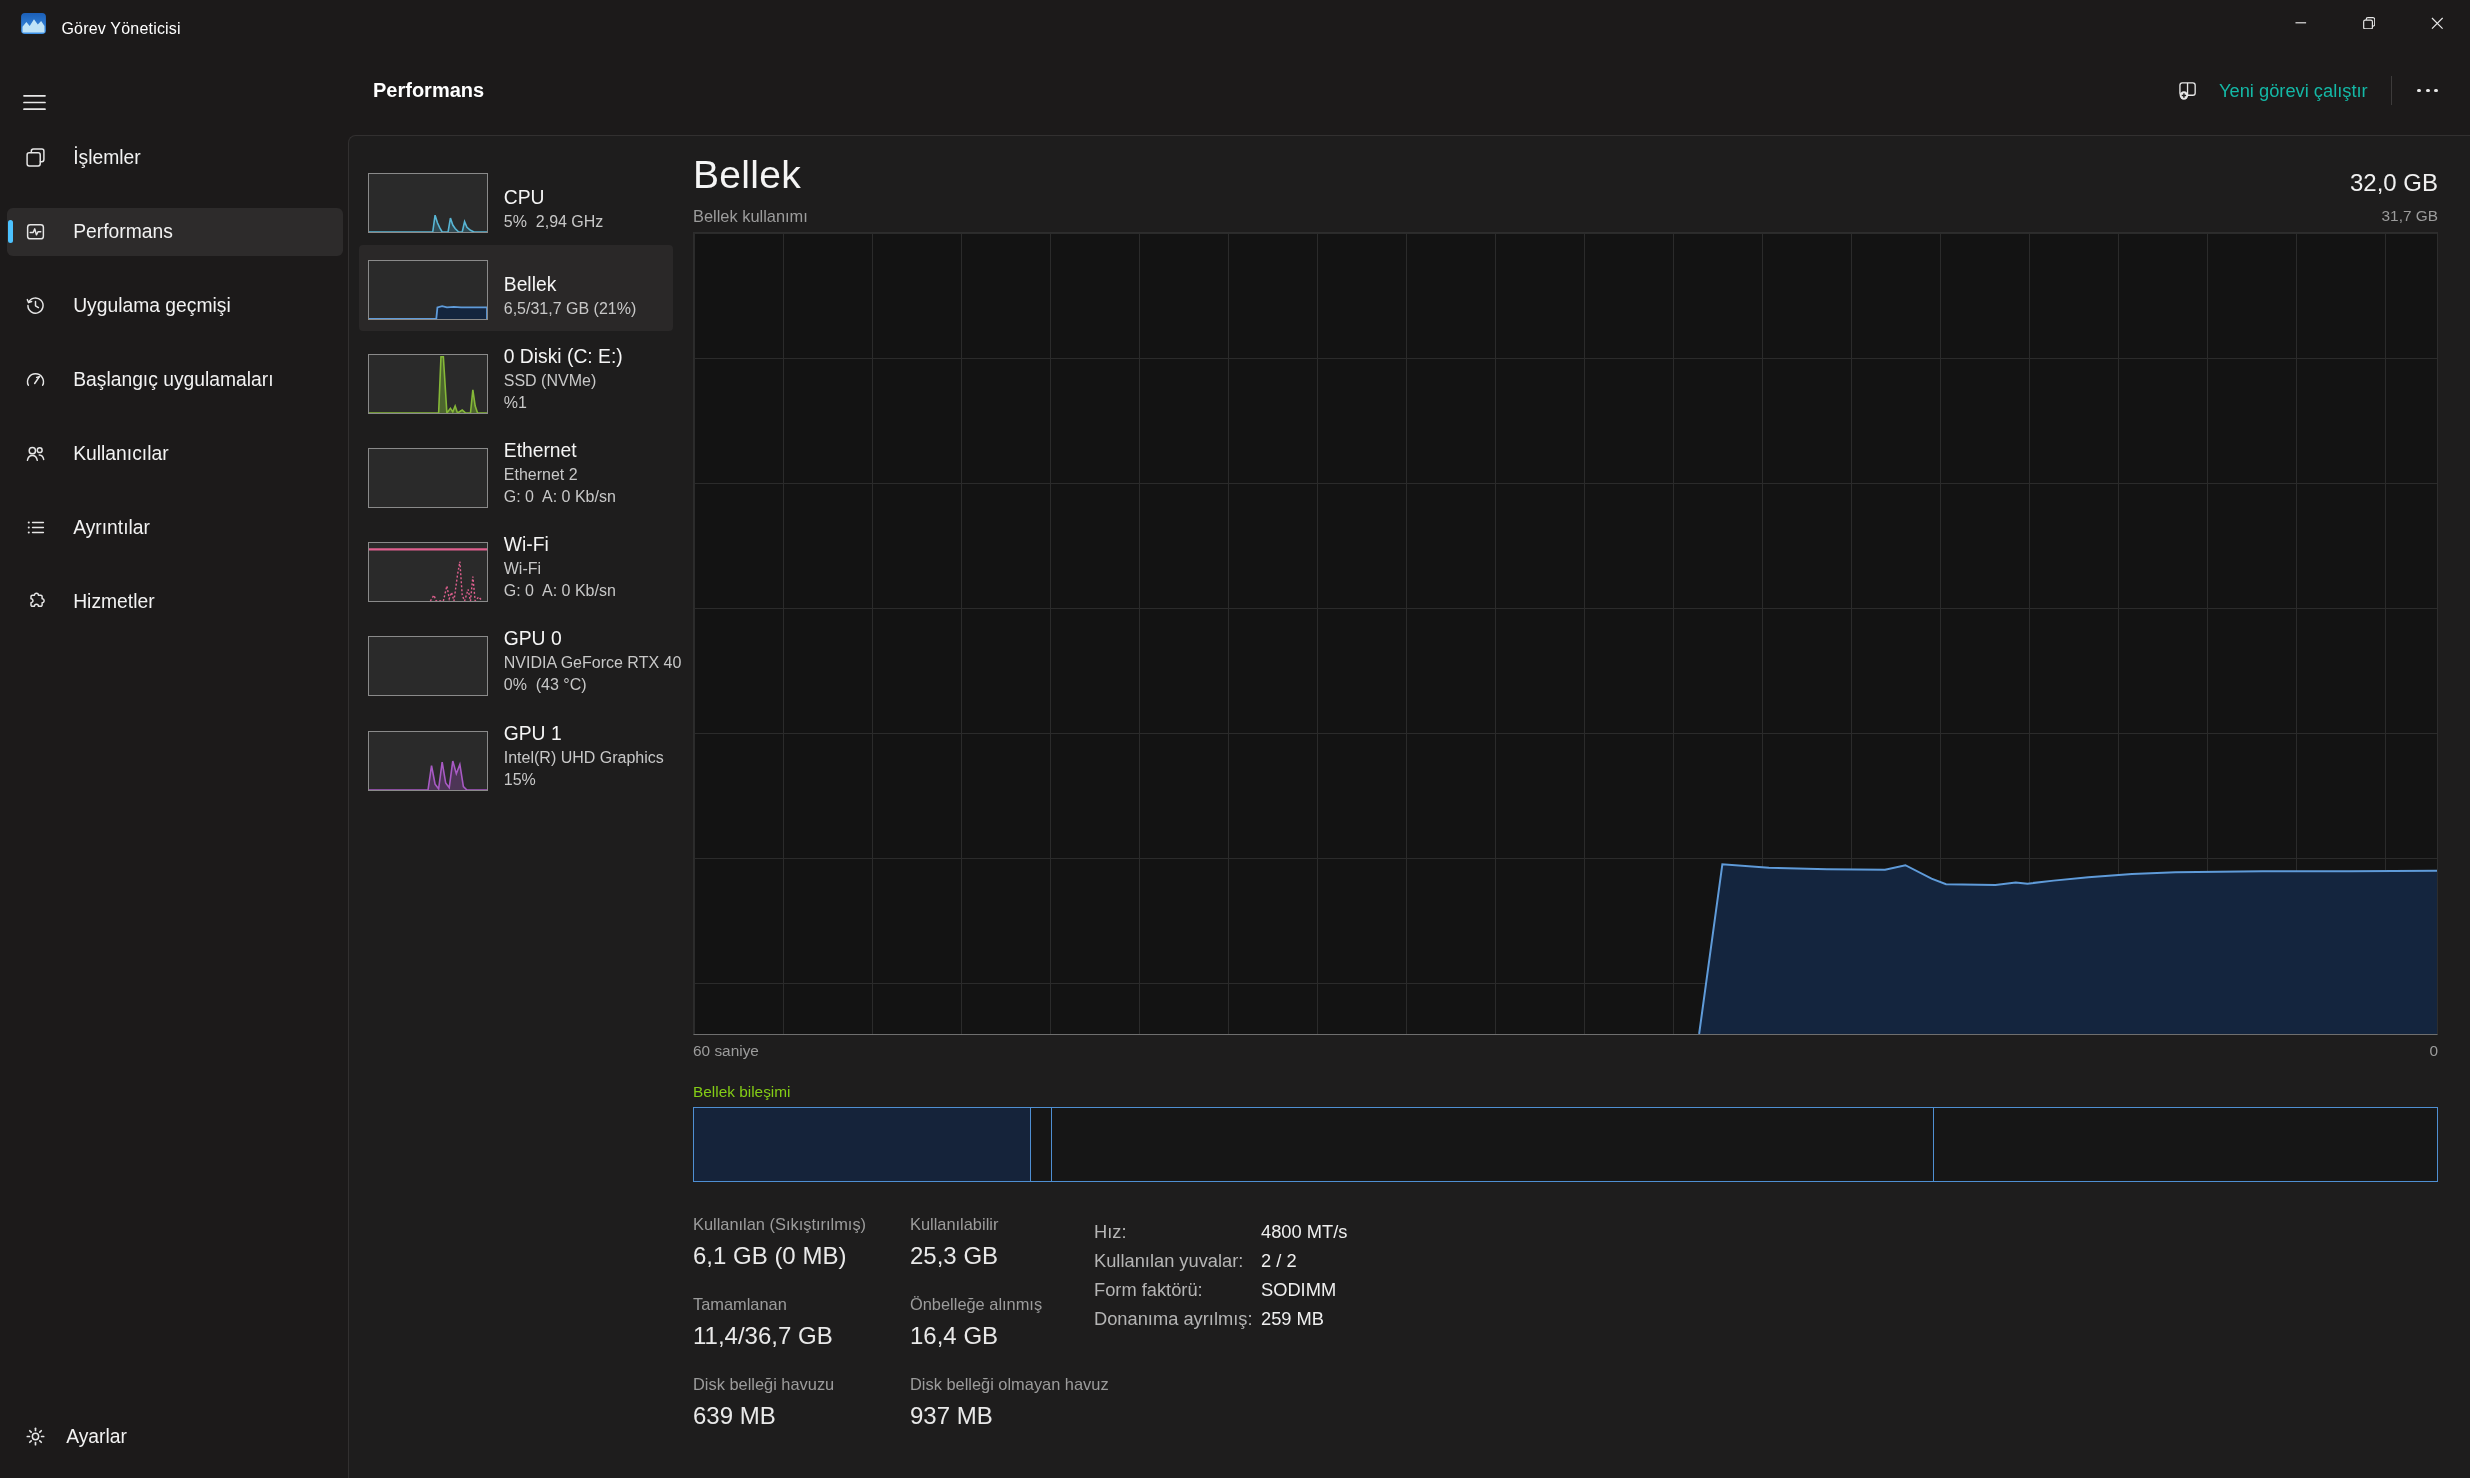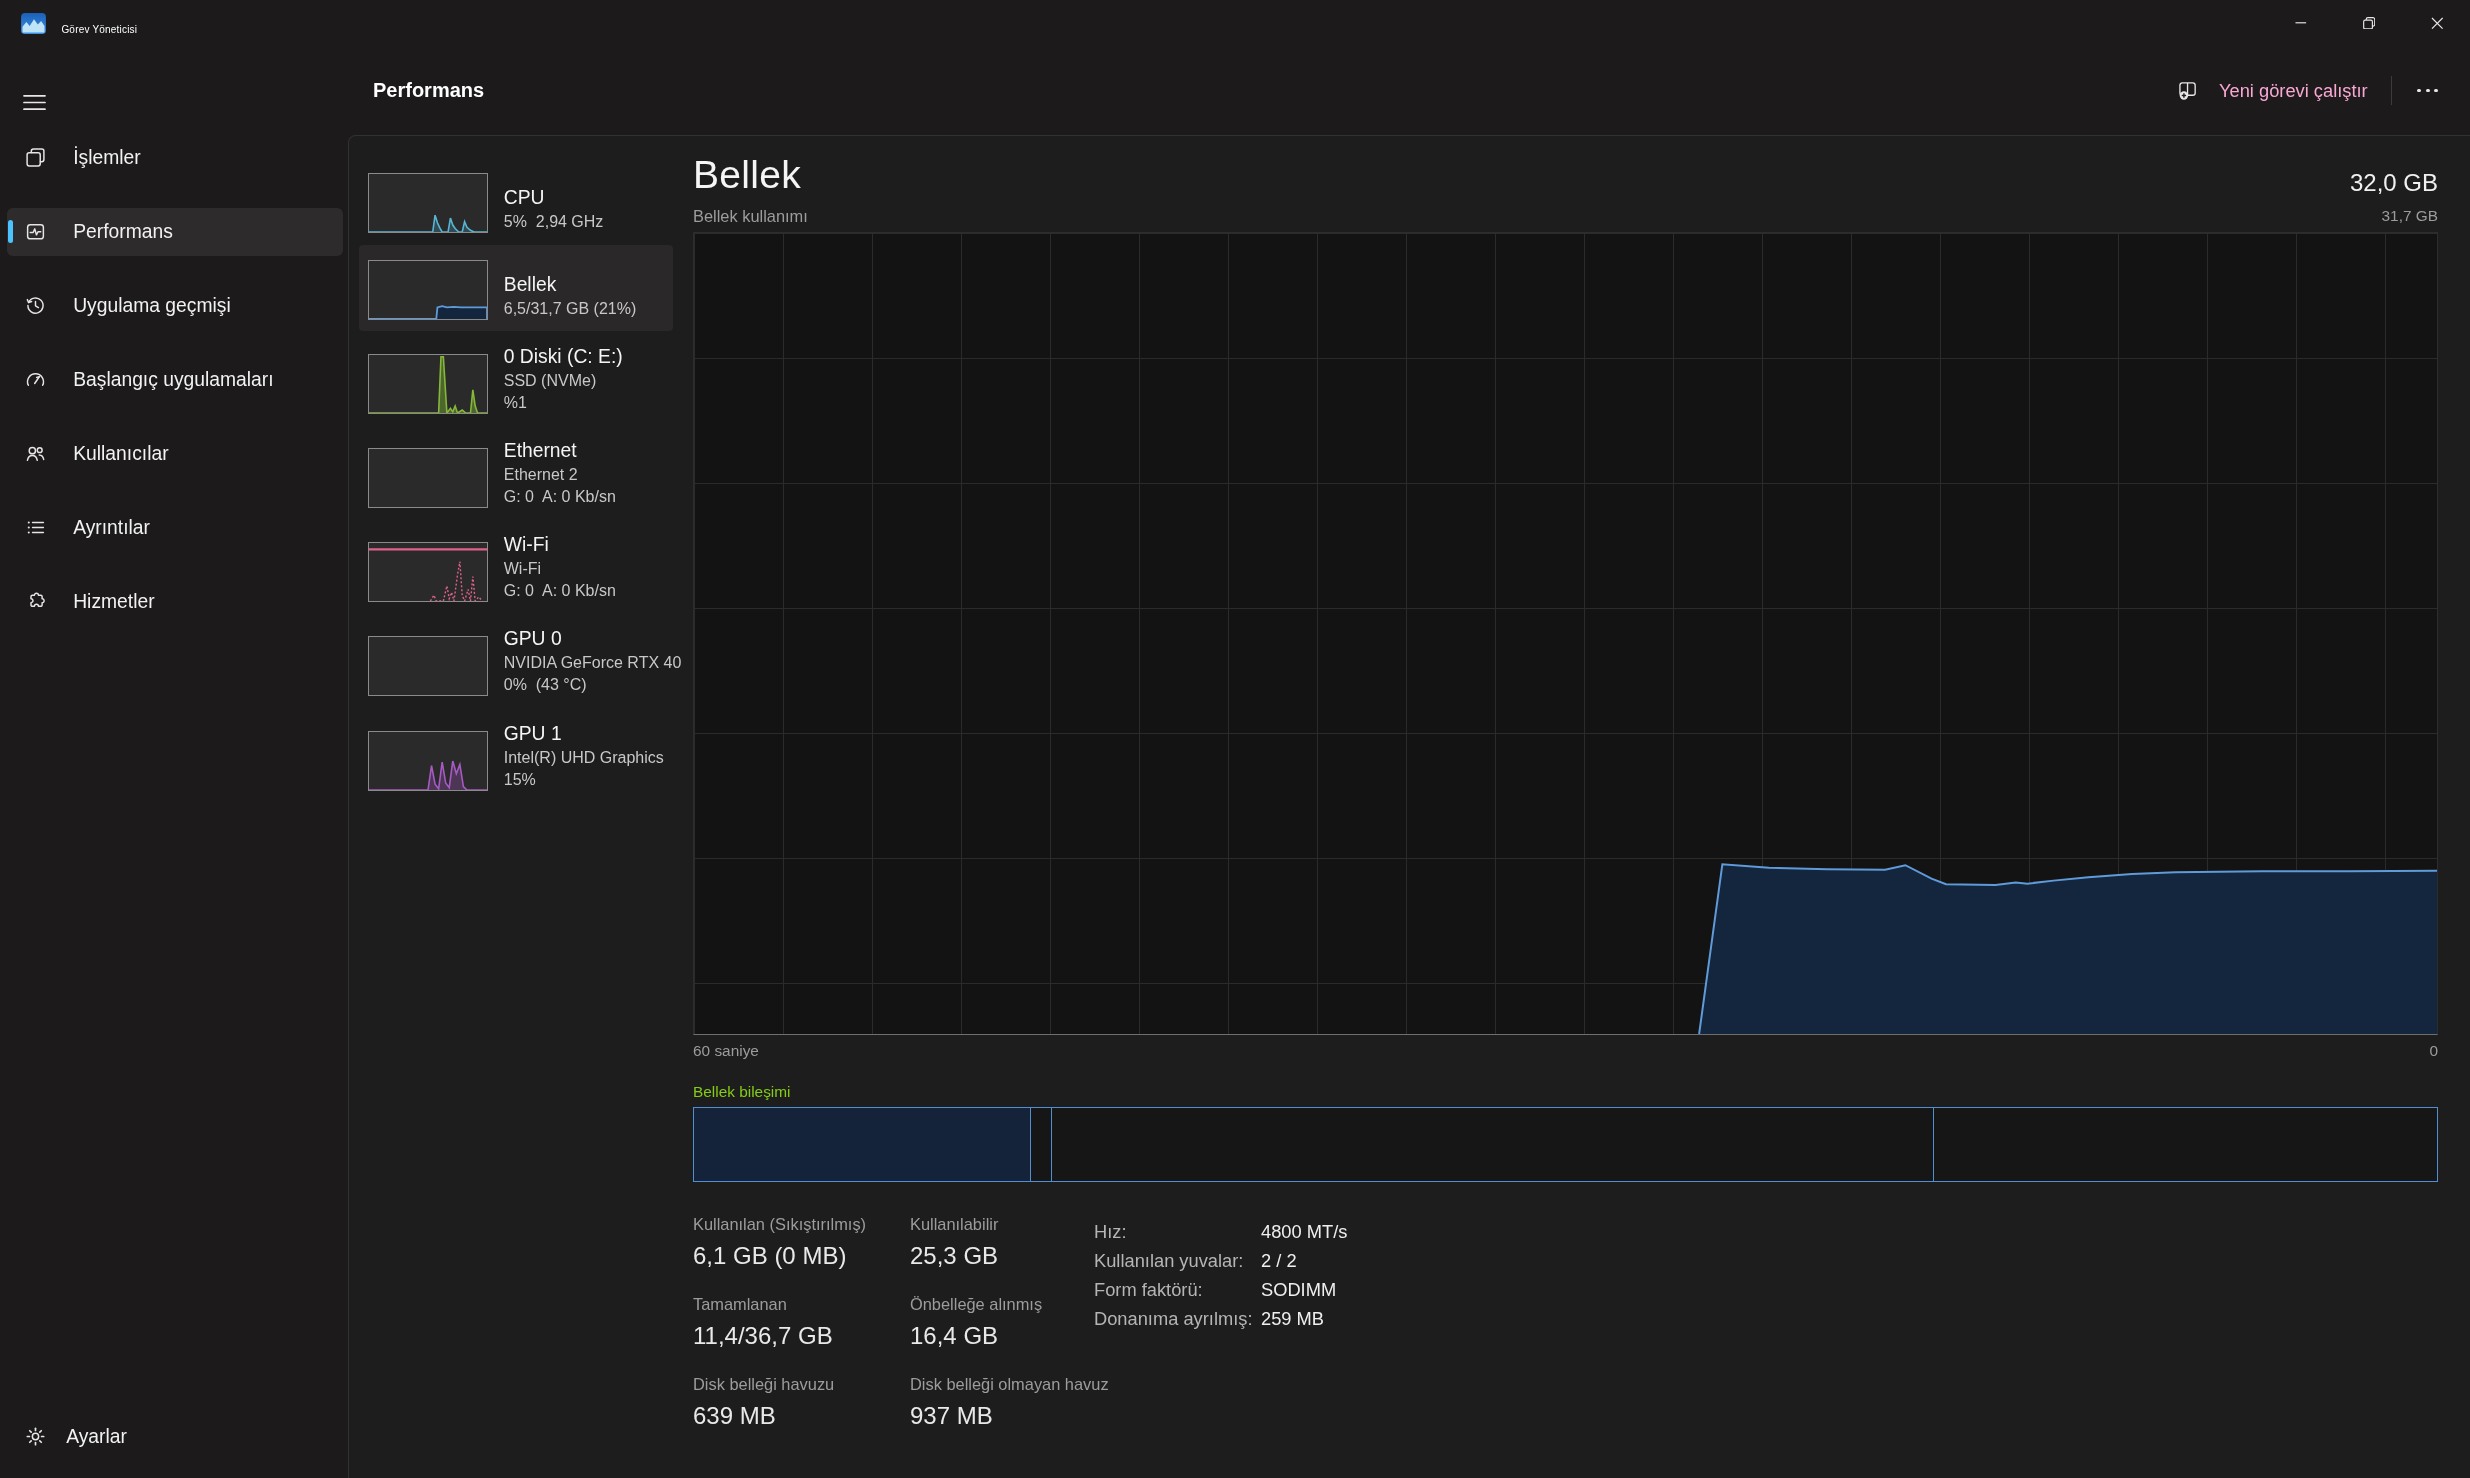--- a/index.html
+++ b/index.html
@@ -5,21 +5,21 @@
   * { margin:0; padding:0; box-sizing:border-box; }
   html,body { width:2471px; height:1478px; overflow:hidden; }
   body {
     font-family:"Liberation Sans","DejaVu Sans",sans-serif;
     background:#1c1a1a; color:#f0f0f0;
     -webkit-font-smoothing:antialiased;
   }
   
   .titlebar { height:46px; display:flex; align-items:center; }
   .app-icon { width:25px; height:21px; margin-left:21px; }
-  .app-title { font-size:10px; color:#ffffff; margin-left:15.4px; letter-spacing:0.2px;margin-top:12px; }
+  .app-title { font-size:16px; color:#ffffff; margin-left:15.4px; letter-spacing:0.2px;margin-top:12px; }
   .tb-spacer { flex:1; }
   .tb-btn { width:68px; height:46px; display:flex; align-items:center; justify-content:center; background:transparent; border:none; cursor:default; }
   .tb-btn svg { stroke:#e8e8e8; fill:none; stroke-width:1.2; }
   
   .shell { display:flex; height:1432px; }
   
   .sidebar { width:348px; display:flex; flex-direction:column; flex-shrink:0; }
   .hamburger { width:42px; height:35px; margin:39px 0 0 13.5px; background:transparent; border:none; border-radius:5.8px; display:flex; align-items:center; justify-content:center; }
   .nav { margin-top:13.5px; display:flex; flex-direction:column; gap:26px; }
   .nav-item { position:relative; height:48px; margin:0 4.8px 0 6.8px; border-radius:5.8px; display:flex; align-items:center; padding-left:17.4px; gap:26px; cursor:default; }
@@ -29,21 +29,21 @@
   .nav-icon { width:23px; height:23px; flex-shrink:0; display:flex; align-items:center; justify-content:center; }
   .nav-icon svg { stroke:#e6e6e6; fill:none; stroke-width:1.4; stroke-linecap:round; stroke-linejoin:round; }
   .nav-label { font-size:19.3px; color:#f2f2f2; white-space:nowrap; }
   .side-spacer { flex:1; }
   .settings-item { margin-bottom:17.4px;gap:19px; }
   
   .main { flex:1; display:flex; flex-direction:column; min-width:0; }
   .main-header { height:89px; display:flex; align-items:center; padding:0 17.4px 0 25px; }
   .page-title { font-size:20px; font-weight:bold; color:#ffffff; }
   .mh-spacer { flex:1; }
-  .run-task-btn { display:flex; align-items:center; gap:20px; background:transparent; border:none; color:#f9a8d4; font-size:18.3px; font-family:inherit; padding:8.7px 13.5px; border-radius:4.8px; cursor:default; }
+  .run-task-btn { display:flex; align-items:center; gap:20px; background:transparent; border:none; color:#14b8a6; font-size:18.3px; font-family:inherit; padding:8.7px 13.5px; border-radius:4.8px; cursor:default; }
   .vsep { width:1px; height:29px; background:#3d3b3b; margin:0 9.7px; }
   .more-btn { background:transparent; border:none; padding:9.7px 15.4px; display:flex; gap:4.8px; align-items:center; border-radius:4.8px; cursor:default; }
   .more-btn i { width:3.9px; height:3.9px; border-radius:50%; background:#e8e8e8; }
   
   .card { flex:1; background:#1e1d1d; border-top:1px solid #323030; border-left:1px solid #323030; border-top-left-radius:7.7px; display:flex; min-height:0; }
   
   .perf-list { width:324px; flex-shrink:0; padding:23px 0 0 9.7px; display:flex; flex-direction:column; }
   .perf-row { display:flex; align-items:flex-end; padding:11.6px 7.7px 11.6px 9.7px; border-radius:3.9px; cursor:default; }
   .perf-row.selected { background:#2a2828; }
   .thumb { width:120px; height:60px; background:#2a2a2a; border:1px solid #8a8a8a; flex-shrink:0; margin-top:2.9px; }

